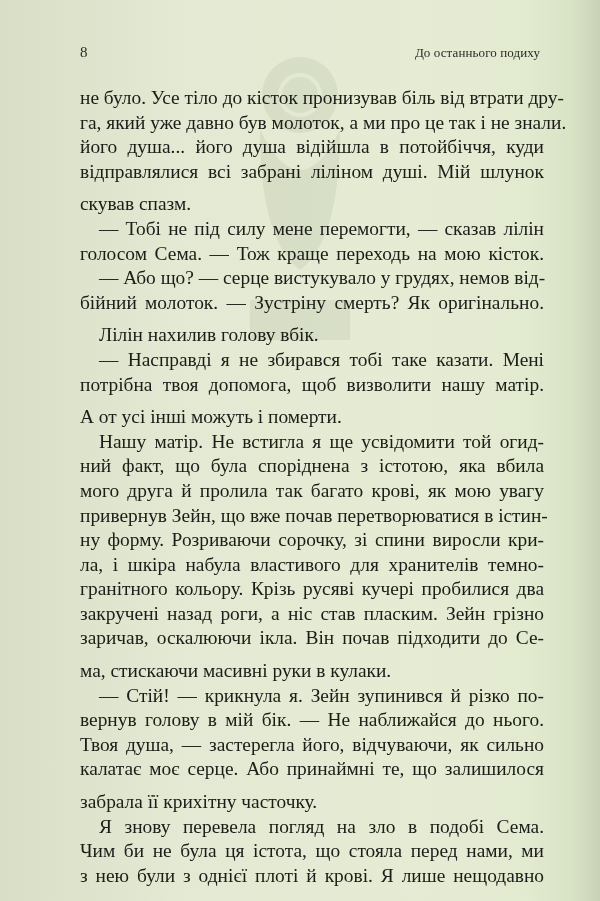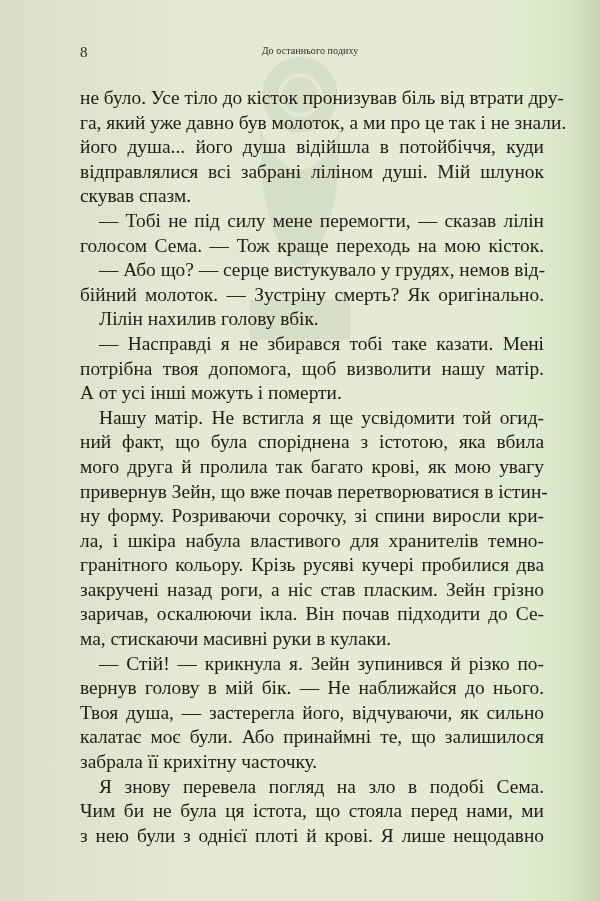--- a/index.html
+++ b/index.html
@@ -40,23 +40,23 @@
     .page-number {
       position: absolute;
       left: 0;
       top: 0;
       font-size: 15px;
     }
     .running-title {
       position: absolute;
       left: 0;
       right: 0;
-      text-align: center;
+      text-align: right;
       top: 1px;
-      font-size: 10px;
+      font-size: 13px;
       letter-spacing: 0.1px;
     }
     .text-block {
       position: absolute;
       left: 80px;
       top: 86px;
       width: 464px;
       font-family: "Liberation Serif", serif;
       font-size: 19.4px;
       line-height: 24.6px;
@@ -64,20 +64,21 @@
     }
     .line {
       display: block;
       white-space: nowrap;
       text-align: justify;
       text-align-last: justify;
       height: 24.6px;
     }
     .line.last {
       text-align-last: left;
+      margin-top: 8px;
     }
     .line.indent {
       text-indent: 19px;
     }
     .italic {
     }
   </style>
 </head>
 <body>
 
@@ -115,20 +116,20 @@
       <div class="line"><span>привернув Зейн, що вже почав перетворюватися в істин-</span></div>
       <div class="line"><span>ну форму. Розриваючи сорочку, зі спини виросли кри-</span></div>
       <div class="line"><span>ла, і шкіра набула властивого для хранителів темно-</span></div>
       <div class="line"><span>гранітного кольору. Крізь русяві кучері пробилися два</span></div>
       <div class="line"><span>закручені назад роги, а ніс став пласким. Зейн грізно</span></div>
       <div class="line"><span>заричав, оскалюючи ікла. Він почав підходити до Се-</span></div>
       <div class="line last"><span>ма, стискаючи масивні руки в кулаки.</span></div>
       <div class="line indent"><span>— Стій! — крикнула я. Зейн зупинився й різко по-</span></div>
       <div class="line"><span>вернув голову в мій бік. — Не наближайся до нього.</span></div>
       <div class="line"><span>Твоя душа, — застерегла його, відчуваючи, як сильно</span></div>
-      <div class="line"><span>калатає моє були. Або принаймні те, що залишилося</span></div>
+      <div class="line"><span>калатає моє серце. Або принаймні те, що залишилося</span></div>
       <div class="line last"><span>забрала її крихітну часточку.</span></div>
       <div class="line indent"><span>Я знову перевела погляд на зло в подобі Сема.</span></div>
       <div class="line"><span>Чим би не була ця істота, що стояла перед нами, ми</span></div>
       <div class="line"><span>з нею були з однієї плоті й крові. Я лише нещодавно</span></div>
     </div>
 
 </div>
 
 </body></html>

